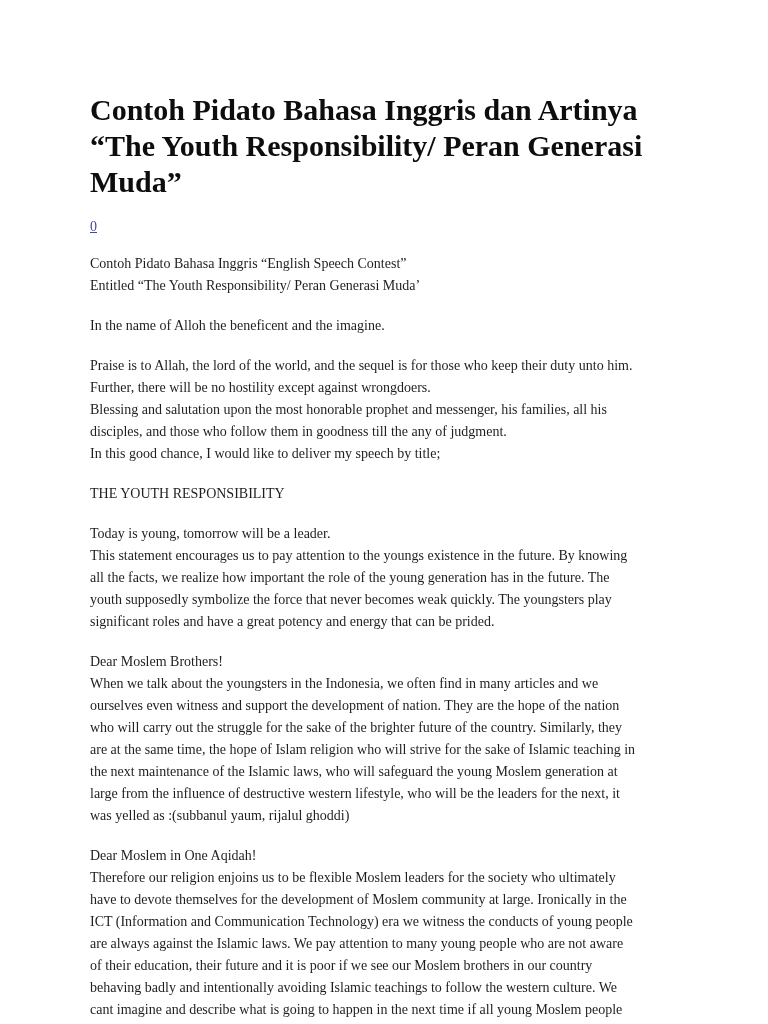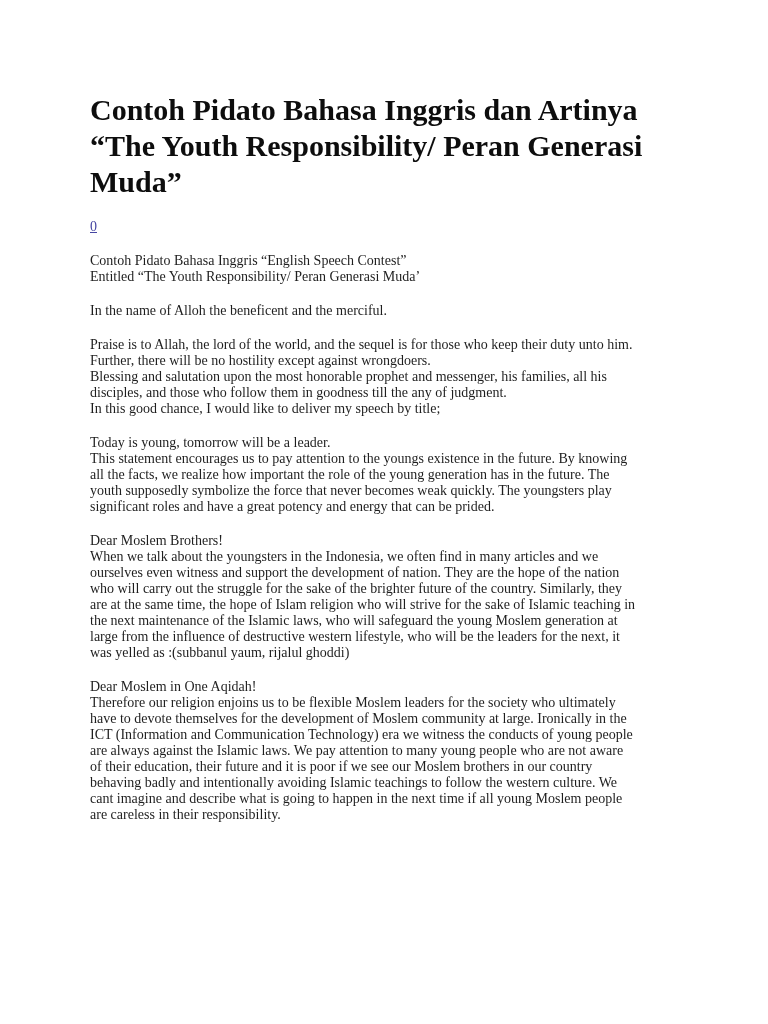--- a/index.html
+++ b/index.html
@@ -36,49 +36,50 @@
   .comments-link {
     font-size: 14px;
     line-height: 16px;
     color: var(--link-color, #4646a2);
     text-decoration: underline;
     cursor: pointer;
   }
   .body-para {
     margin: 18px 0 0 0;
     font-size: 14px;
-    line-height: 16px;
+    line-height: 22px;
     white-space: pre-line;
   }
 </style>
 </head>
 <body>
 
 <div class="page">
   <div class="content">
 
     <h1 class="doc-title">Contoh Pidato Bahasa Inggris dan Artinya
 “The Youth Responsibility/ Peran Generasi
 Muda”</h1>
 
     <div class="link-row">
       <a class="comments-link">0</a>
     </div>
 
     <p class="body-para">Contoh Pidato Bahasa Inggris “English Speech Contest”
 Entitled “The Youth Responsibility/ Peran Generasi Muda’</p>
 
-    <p class="body-para">In the name of Alloh the beneficent and the merciful.</p>
+    <p class="body-para">In the name of Alloh the beneficent and the imagine.</p>
 
     <p class="body-para">Praise is to Allah, the lord of the world, and the sequel is for those who keep their duty unto him.
 Further, there will be no hostility except against wrongdoers.
 Blessing and salutation upon the most honorable prophet and messenger, his families, all his
 disciples, and those who follow them in goodness till the any of judgment.
 In this good chance, I would like to deliver my speech by title;</p>
 
+    <p class="body-para">THE YOUTH RESPONSIBILITY</p>
 
     <p class="body-para">Today is young, tomorrow will be a leader.
 This statement encourages us to pay attention to the youngs existence in the future. By knowing
 all the facts, we realize how important the role of the young generation has in the future. The
 youth supposedly symbolize the force that never becomes weak quickly. The youngsters play
 significant roles and have a great potency and energy that can be prided.</p>
 
     <p class="body-para">Dear Moslem Brothers!
 When we talk about the youngsters in the Indonesia, we often find in many articles and we
 ourselves even witness and support the development of nation. They are the hope of the nation

